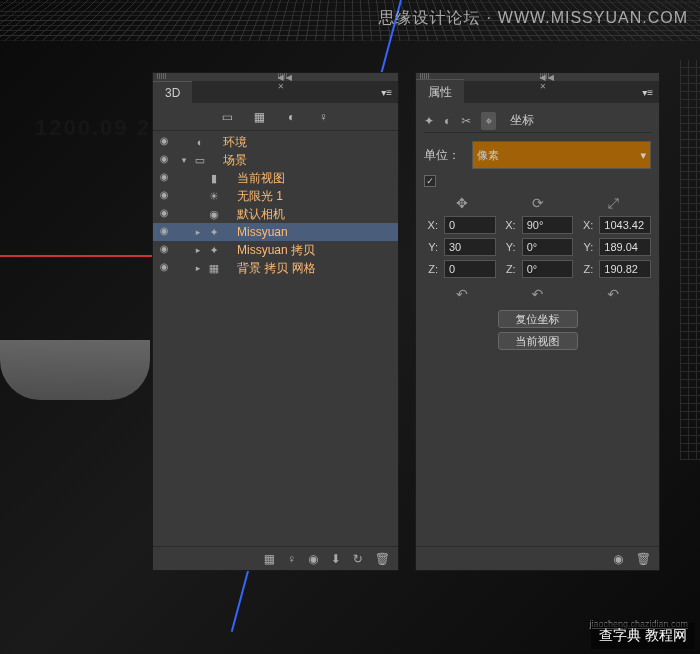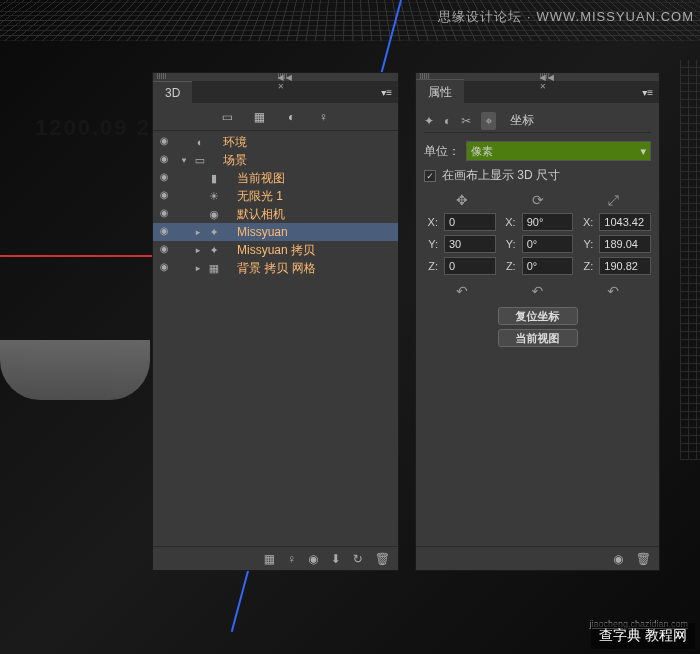--- a/index.html
+++ b/index.html
@@ -6,21 +6,21 @@
 body { width: 700px; height: 654px; background: #000; overflow: hidden; position: relative; }
 
 .viewport { position: absolute; inset: 0; background: linear-gradient(135deg, #0a0a0a 0%, #1a1a1a 50%, #0a0a0a 100%); }
 .grid-top { position: absolute; top: 0; right: 0; width: 700px; height: 70px; background: repeating-linear-gradient(0deg, #444 0, #444 1px, transparent 1px, transparent 8px), repeating-linear-gradient(90deg, #444 0, #444 1px, transparent 1px, transparent 8px); transform: perspective(400px) rotateX(60deg); transform-origin: top; opacity: 0.6; }
 .grid-right { position: absolute; top: 60px; right: -20px; width: 40px; height: 400px; background: repeating-linear-gradient(0deg, #444 0, #444 1px, transparent 1px, transparent 8px), repeating-linear-gradient(90deg, #444 0, #444 1px, transparent 1px, transparent 8px); opacity: 0.5; }
 .axis-blue { position: absolute; top: 0; left: 400px; width: 2px; height: 654px; background: #3366ff; transform: rotate(15deg); transform-origin: top; }
 .axis-red { position: absolute; top: 255px; left: 0; width: 180px; height: 2px; background: #cc3333; }
 .text3d { position: absolute; top: 240px; left: 0; font-size: 90px; font-weight: bold; font-family: Georgia, serif; color: #ddd; text-shadow: 0 0 3px #999; letter-spacing: -5px; }
 .text3d-sub { position: absolute; top: 340px; left: 0; width: 150px; height: 60px; background: linear-gradient(#888, #666); border-radius: 0 0 40px 40px; opacity: 0.7; }
 .bg-number { position: absolute; top: 115px; left: 35px; color: #222; font-size: 22px; font-weight: bold; letter-spacing: 2px; opacity: 0.4; }
-.watermark-top { position: absolute; top: 8px; right: 6px; color: #aaa; font-size: 13px; letter-spacing: 1px; }
+.watermark-top { position: absolute; top: 8px; right: 12px; color: #aaa; font-size: 16px; letter-spacing: 1px; }
 .watermark-br { position: absolute; bottom: 5px; right: 5px; color: #fff; font-size: 14px; background: rgba(0,0,0,0.5); padding: 4px 8px; }
 .watermark-br2 { position: absolute; bottom: 25px; right: 12px; color: #888; font-size: 9px; text-decoration: underline; }
 
 .panel { position: absolute; background: #3a3a3a; border: 1px solid #1a1a1a; font-size: 12px; color: #ccc; }
 .panel-3d { top: 72px; left: 152px; width: 247px; height: 499px; }
 .panel-prop { top: 72px; left: 415px; width: 245px; height: 499px; }
 
 .panel-grip { height: 8px; background: #3a3a3a; display: flex; justify-content: flex-end; padding-right: 4px; }
 .panel-grip span { display: inline-block; width: 10px; height: 6px; background: repeating-linear-gradient(90deg, #666 0, #666 1px, transparent 1px, transparent 2px); margin-right: auto; margin-left: 4px; }
 .grip-icons { font-size: 8px; color: #999; letter-spacing: 2px; }
@@ -42,35 +42,35 @@
 .node-label { font-size: 12px; color: #fdba74; margin-left: 12px; }
 
 .panel-footer { position: absolute; bottom: 0; left: 0; right: 0; height: 24px; border-top: 1px solid #2a2a2a; display: flex; align-items: center; justify-content: flex-end; gap: 12px; padding: 0 8px; }
 .panel-footer .fico { font-size: 12px; color: #aaa; cursor: pointer; }
 
 .prop-body { padding: 6px 8px; }
 .prop-icons { display: flex; gap: 10px; align-items: center; height: 24px; border-bottom: 1px solid #2a2a2a; margin-bottom: 8px; }
 .prop-icons .ico { font-size: 12px; color: #aaa; cursor: pointer; }
 .prop-section-label { font-size: 12px; color: #ccc; margin-left: 4px; }
 
-.form-row { display: flex; align-items: center; gap: 6px; margin: 6px 0; }
+.form-row { display: flex; align-items: center; gap: 12px; margin: 6px 0; }
 .form-label { font-size: 12px; color: #ccc; min-width: 34px; }
-.dropdown { flex: 1; height: 20px; background: #4d7c0f; border: 1px solid #555; color: #ccc; font-size: 11px; padding: 0 4px; display: flex; align-items: center; justify-content: space-between; cursor: pointer; }
+.dropdown { flex: 1; height: 28px; background: #a16207; border: 1px solid #555; color: #ccc; font-size: 11px; padding: 0 4px; display: flex; align-items: center; justify-content: space-between; cursor: pointer; }
 .checkbox { width: 12px; height: 12px; background: #2a2a2a; border: 1px solid #666; display: inline-flex; align-items: center; justify-content: center; font-size: 9px; color: #ccc; }
 
 .coord-header { display: flex; justify-content: space-around; margin: 8px 0 4px; }
 .coord-header .ico { font-size: 14px; color: #999; }
 .coord-grid { display: grid; grid-template-columns: 14px 1fr 14px 1fr 14px 1fr; gap: 4px 6px; align-items: center; }
 .coord-label { font-size: 11px; color: #ccc; text-align: right; }
 .coord-input { height: 18px; background: #222; border: 1px solid #555; color: #ddd; font-size: 11px; padding: 0 4px; width: 100%; }
 
 .swoop-row { display: flex; justify-content: space-around; margin: 8px 0; }
 .swoop { font-size: 14px; color: #999; }
 
-.prop-btn { display: block; width: 80px; margin: 4px auto; height: 18px; background: #4a4a4a; border: 1px solid #666; color: #ddd; font-size: 11px; text-align: center; line-height: 16px; cursor: pointer; border-radius: 3px; font-weight: bold; }
+.prop-btn { display: block; width: 80px; margin: 4px auto; height: 18px; background: #4a4a4a; border: 1px solid #666; color: #ddd; font-size: 11px; text-align: center; line-height: 16px; cursor: pointer; border-radius: 3px; }
 </style>
 </head>
 <body>
 
 <div class="viewport">
   <div class="grid-top"></div>
   <div class="grid-right"></div>
   <div class="axis-blue"></div>
   <div class="axis-red"></div>
   <div class="bg-number">1200.09 25</div>
@@ -183,21 +183,20 @@
     </div>
     <div class="form-row">
       <span class="form-label">单位：</span>
       <div class="dropdown">
           <span>像素</span>
           <span>▾</span>
         </div>
     </div>
     <div class="form-row">
       <span class="checkbox">✓</span>
-      <span>在画布上显示 3D 尺寸</span>
     </div>
     <div class="coord-header">
       <span class="ico">✥</span>
       <span class="ico">⟳</span>
       <span class="ico">⤢</span>
     </div>
     <div class="coord-grid">
       <span class="coord-label">X:</span>
         <input class="coord-input" value="0" style="">
       <span class="coord-label">X:</span>

